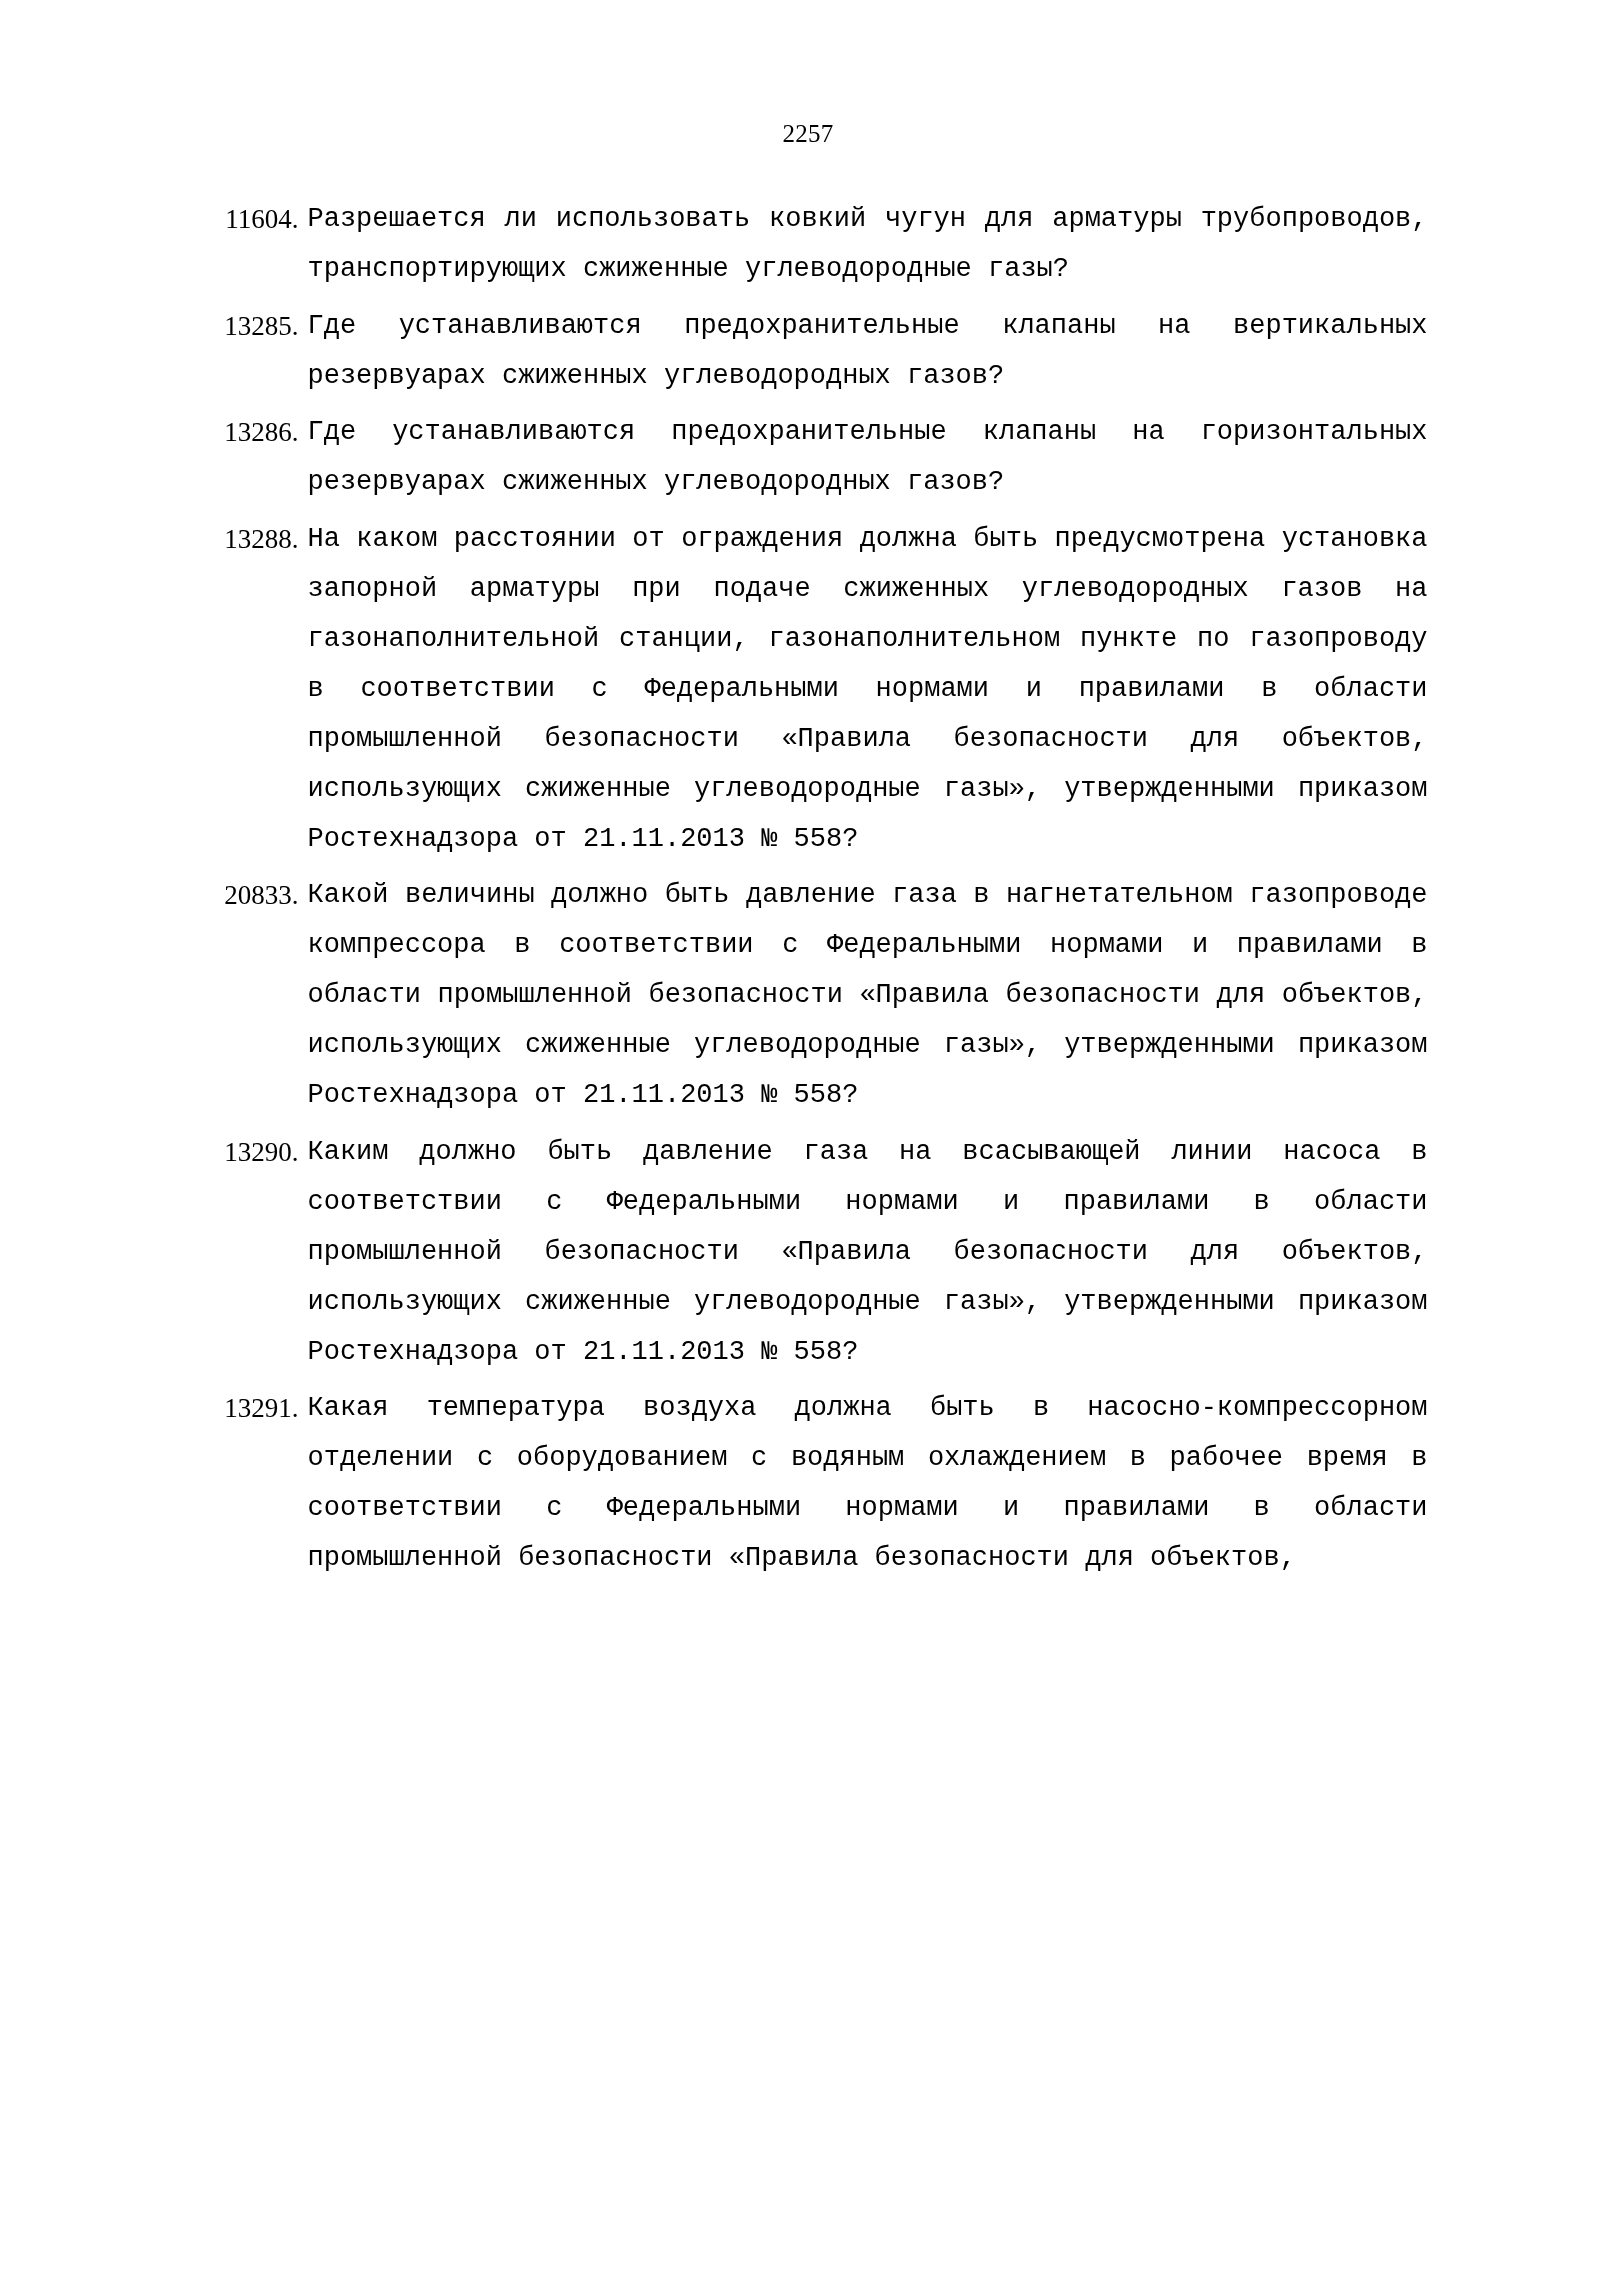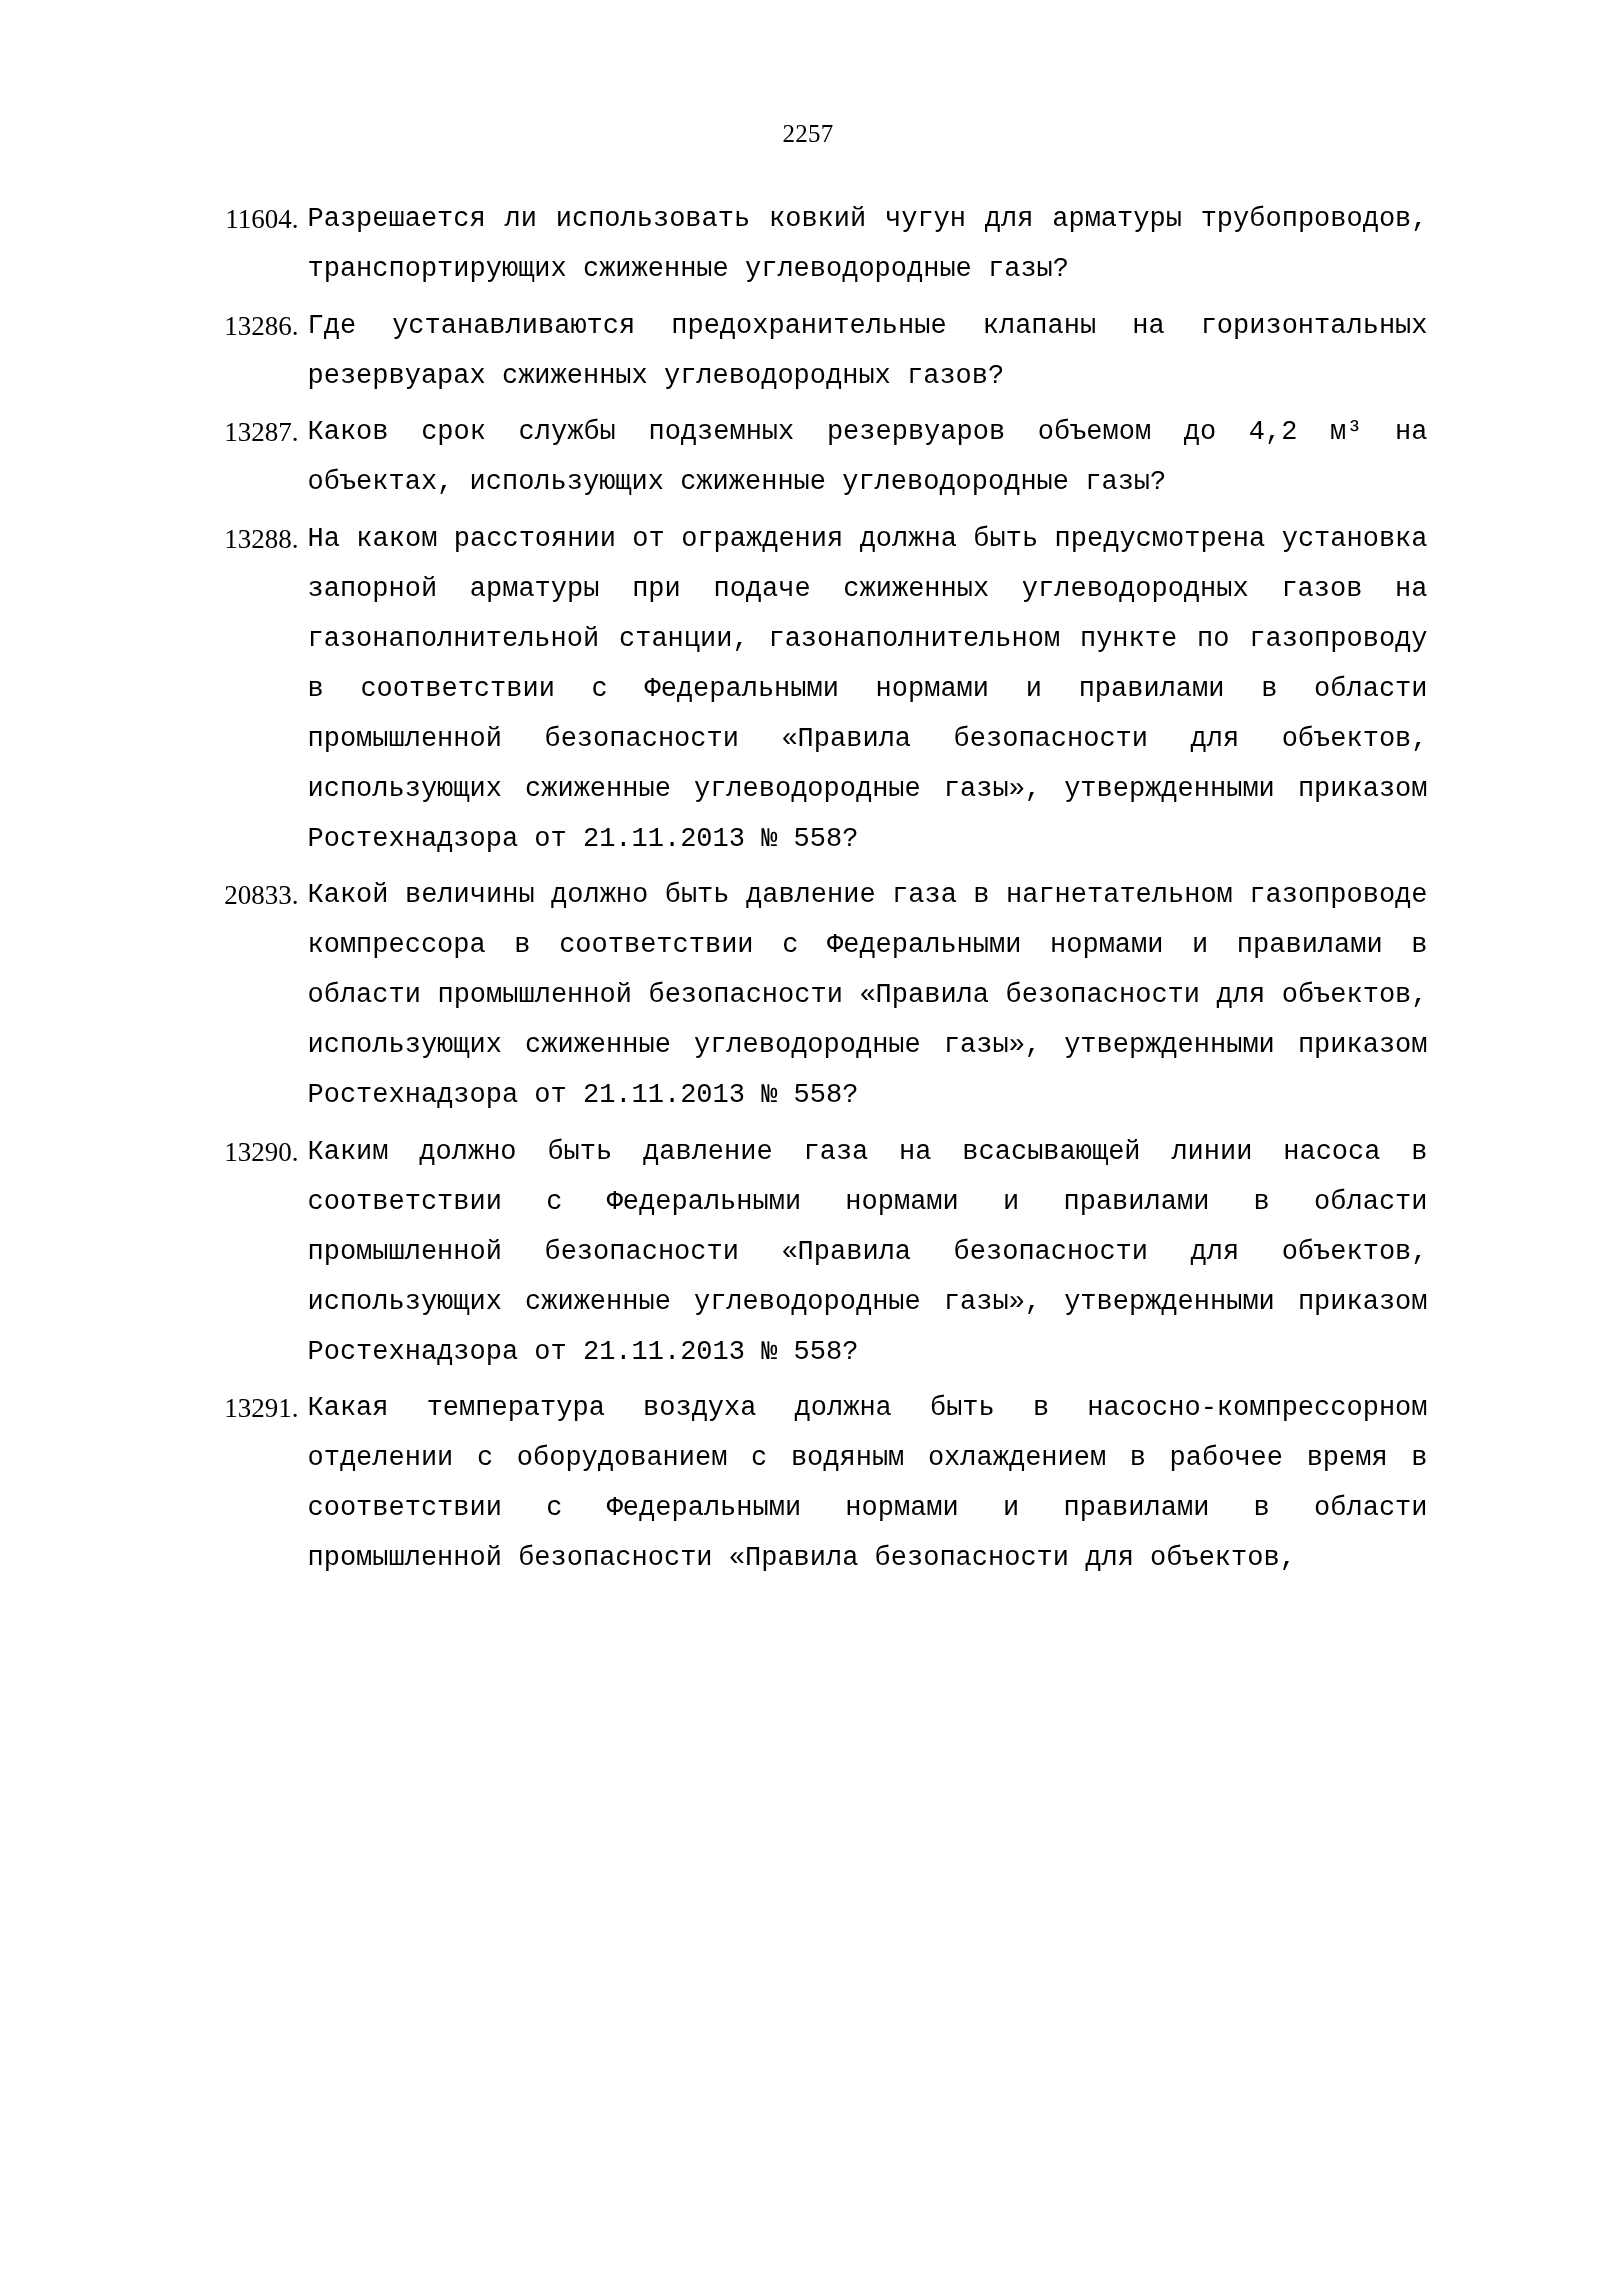--- a/index.html
+++ b/index.html
@@ -67,30 +67,30 @@
 
   <div class="page-number">2257</div>
 
   <div class="content">
 
     <div class="qitem">
       <div class="qnum">11604.</div>
       <div class="qtext">Разрешается ли использовать ковкий чугун для арматуры трубопроводов, транспортирующих сжиженные углеводородные газы?</div>
     </div>
 
+    <div class="qitem">
+      <div class="qnum">13285.</div>
+      <div class="qtext">Где устанавливаются предохранительные клапаны на вертикальных резервуарах сжиженных углеводородных газов?</div>
+    </div>
 
     <div class="qitem">
       <div class="qnum">13286.</div>
       <div class="qtext">Где устанавливаются предохранительные клапаны на горизонтальных резервуарах сжиженных углеводородных газов?</div>
     </div>
 
-    <div class="qitem">
-      <div class="qnum">13287.</div>
-      <div class="qtext">Каков срок службы подземных резервуаров объемом до 4,2 м³ на объектах, использующих сжиженные углеводородные газы?</div>
-    </div>
 
     <div class="qitem">
       <div class="qnum">13288.</div>
       <div class="qtext">На каком расстоянии от ограждения должна быть предусмотрена установка запорной арматуры при подаче сжиженных углеводородных газов на газонаполнительной станции, газонаполнительном пункте по газопроводу в соответствии с Федеральными нормами и правилами в области промышленной безопасности «Правила безопасности для объектов, использующих сжиженные углеводородные газы», утвержденными приказом Ростехнадзора от 21.11.2013 № 558?</div>
     </div>
 
     <div class="qitem">
       <div class="qnum">20833.</div>
       <div class="qtext">Какой величины должно быть давление газа в нагнетательном газопроводе компрессора в соответствии с Федеральными нормами и правилами в области промышленной безопасности «Правила безопасности для объектов, использующих сжиженные углеводородные газы», утвержденными приказом Ростехнадзора от 21.11.2013 № 558?</div>
     </div>

